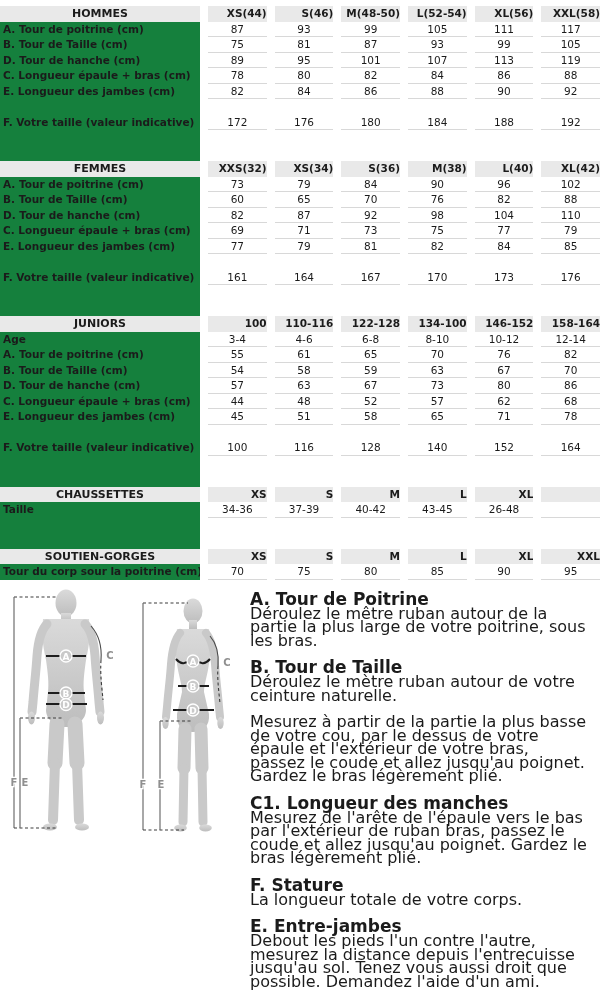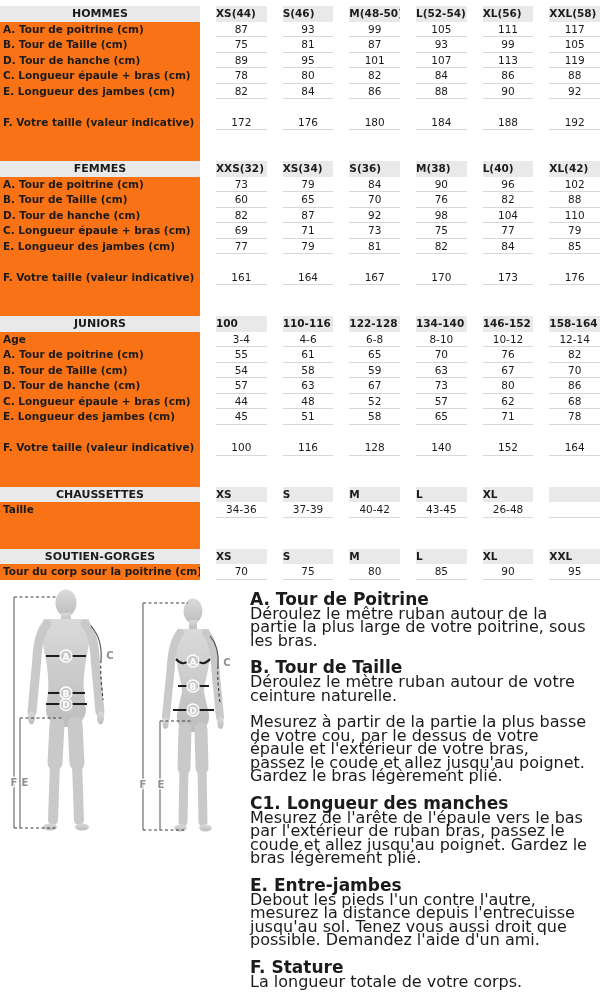--- a/index.html
+++ b/index.html
@@ -1,26 +1,26 @@
 <!DOCTYPE html>
 <html><head>
 <meta charset="utf-8">
 <style>
   html,body{margin:0;padding:0;background:#ffffff;}
   body{width:600px;height:1000px;overflow:hidden;
        font-family:"DejaVu Sans","Liberation Sans",sans-serif;color:#1b1b1b;}
   .sheet{width:600px;padding-top:6px;box-sizing:border-box;}
 
   
-  .trow{display:grid;grid-template-columns:200px repeat(6,1fr);column-gap:16px;
+  .trow{display:grid;grid-template-columns:200px repeat(6,1fr);column-gap:8px;
         height:15.5px;line-height:15.5px;}
   .cell{overflow:hidden;white-space:nowrap;}
-  .lcell{background:#f97316;font-weight:bold;font-size:10.5px;padding-left:3px;}
+  .lcell{background:#15803d;font-weight:bold;font-size:10.5px;padding-left:3px;}
   .hlabel{background:#e9e9e9;font-weight:bold;font-size:11px;text-align:center;padding-left:0;}
-  .hsize{background:#e9e9e9;font-weight:bold;font-size:10.5px;text-align:left;}
+  .hsize{background:#e9e9e9;font-weight:bold;font-size:10.5px;text-align:right;}
   .vcell{background:#ffffff;font-size:10.5px;text-align:center;}
   .vcell.bordered{box-shadow:inset 0 -1px 0 #d8d8d8;}
 
   
   .bottom{display:flex;margin-top:8px;}
   .figures{position:relative;width:250px;height:400px;flex:none;}
   .figures svg{position:absolute;}
   #fig-male{left:6px;top:0px;}
   #fig-female{left:136px;top:8px;}
   .instructions{width:338px;padding-right:6px;padding-top:4px;}
@@ -229,21 +229,21 @@
           <div class="cell vcell"></div>
           <div class="cell vcell"></div>
         </div>
       </div>
       <div>
         <div class="trow">
           <div class="cell lcell hlabel">JUNIORS</div>
           <div class="cell hsize">100</div>
           <div class="cell hsize">110-116</div>
           <div class="cell hsize">122-128</div>
-          <div class="cell hsize">134-140</div>
+          <div class="cell hsize">134-100</div>
           <div class="cell hsize">146-152</div>
           <div class="cell hsize">158-164</div>
         </div>
         <div class="trow">
           <div class="cell lcell">Age</div>
           <div class="cell vcell bordered">3-4</div>
           <div class="cell vcell bordered">4-6</div>
           <div class="cell vcell bordered">6-8</div>
           <div class="cell vcell bordered">8-10</div>
           <div class="cell vcell bordered">10-12</div>
@@ -494,22 +494,22 @@
           <div class="instr-body">Déroulez le mètre ruban autour de votre ceinture naturelle.</div>
         </div>
         <div class="instr">
           <div class="instr-body">Mesurez à partir de la partie la plus basse de votre cou, par le dessus de votre épaule et l'extérieur de votre bras, passez le coude et allez jusqu'au poignet. Gardez le bras légèrement plié.</div>
         </div>
         <div class="instr">
           <div class="instr-title">C1. Longueur des manches</div>
           <div class="instr-body">Mesurez de l'arête de l'épaule vers le bas par l'extérieur de ruban bras, passez le coude et allez jusqu'au poignet. Gardez le bras légèrement plié.</div>
         </div>
         <div class="instr">
+          <div class="instr-title">F. Stature</div>
+          <div class="instr-body">La longueur totale de votre corps.</div>
+        </div>
+        <div class="instr">
           <div class="instr-title">E. Entre-jambes</div>
           <div class="instr-body">Debout les pieds l'un contre l'autre, mesurez la distance depuis l'entrecuisse jusqu'au sol. Tenez vous aussi droit que possible. Demandez l'aide d'un ami.</div>
-        </div>
-        <div class="instr">
-          <div class="instr-title">F. Stature</div>
-          <div class="instr-body">La longueur totale de votre corps.</div>
         </div>
       </div>
   </div>
 </div>
 
 </body></html>

